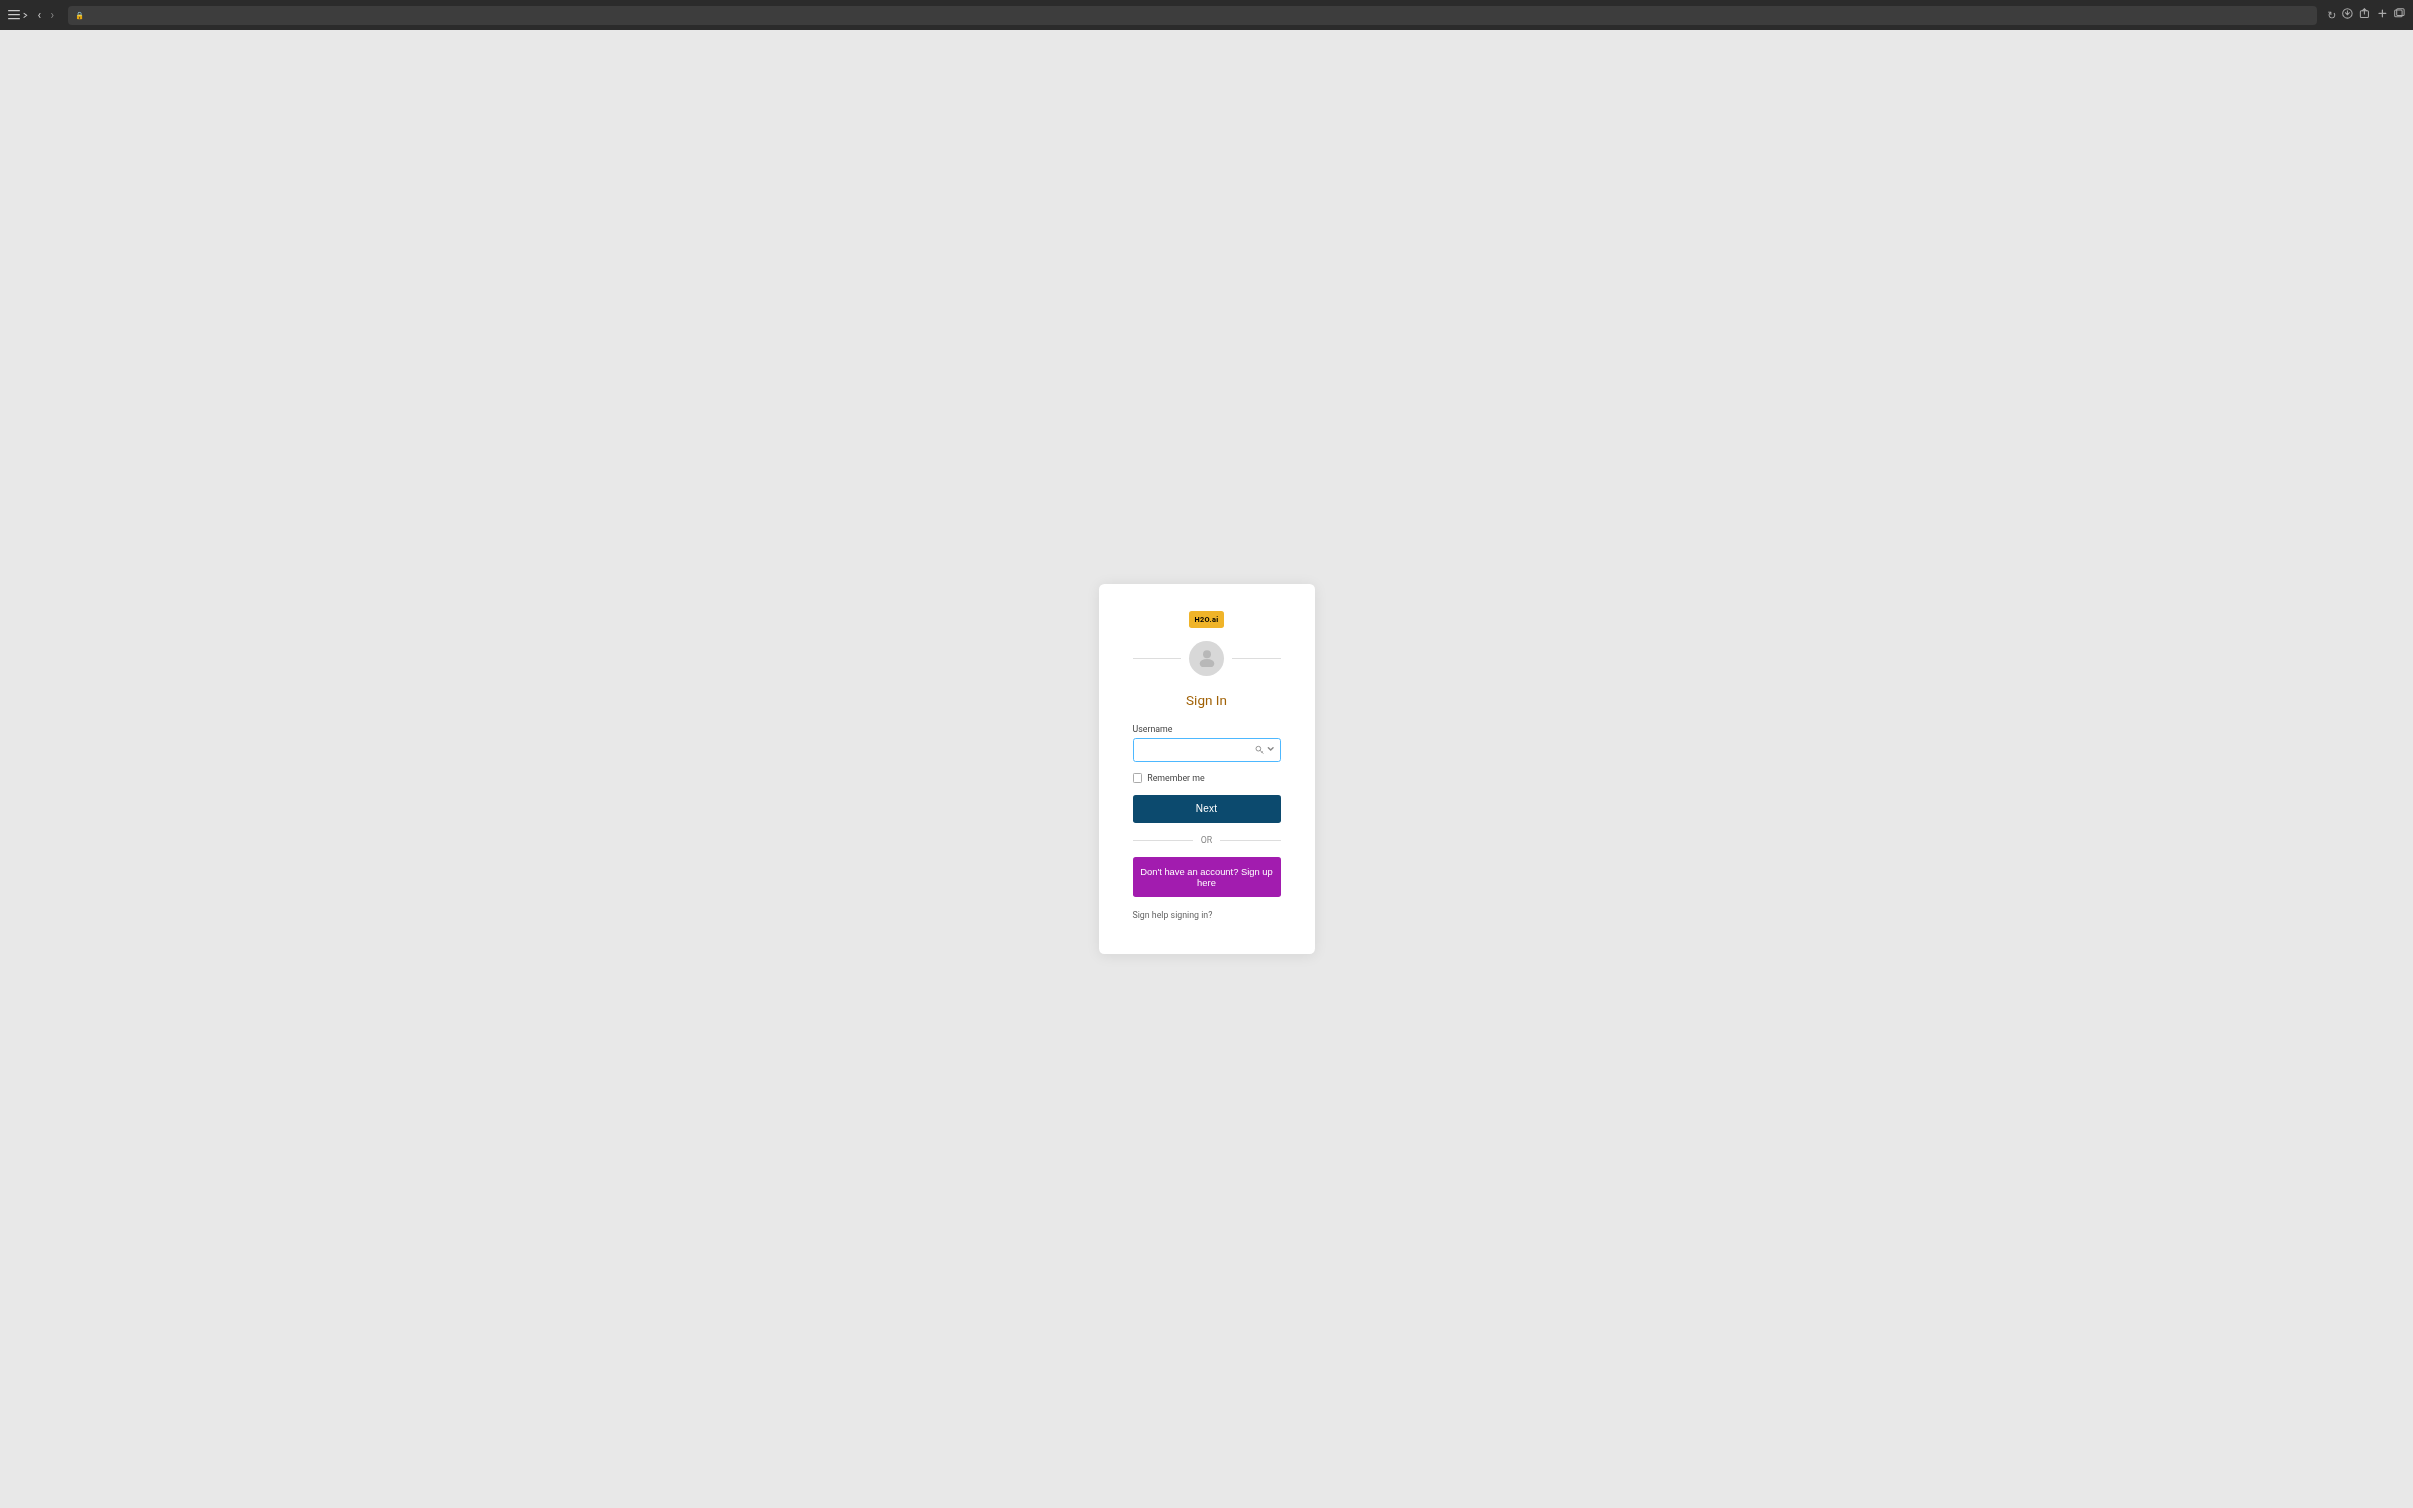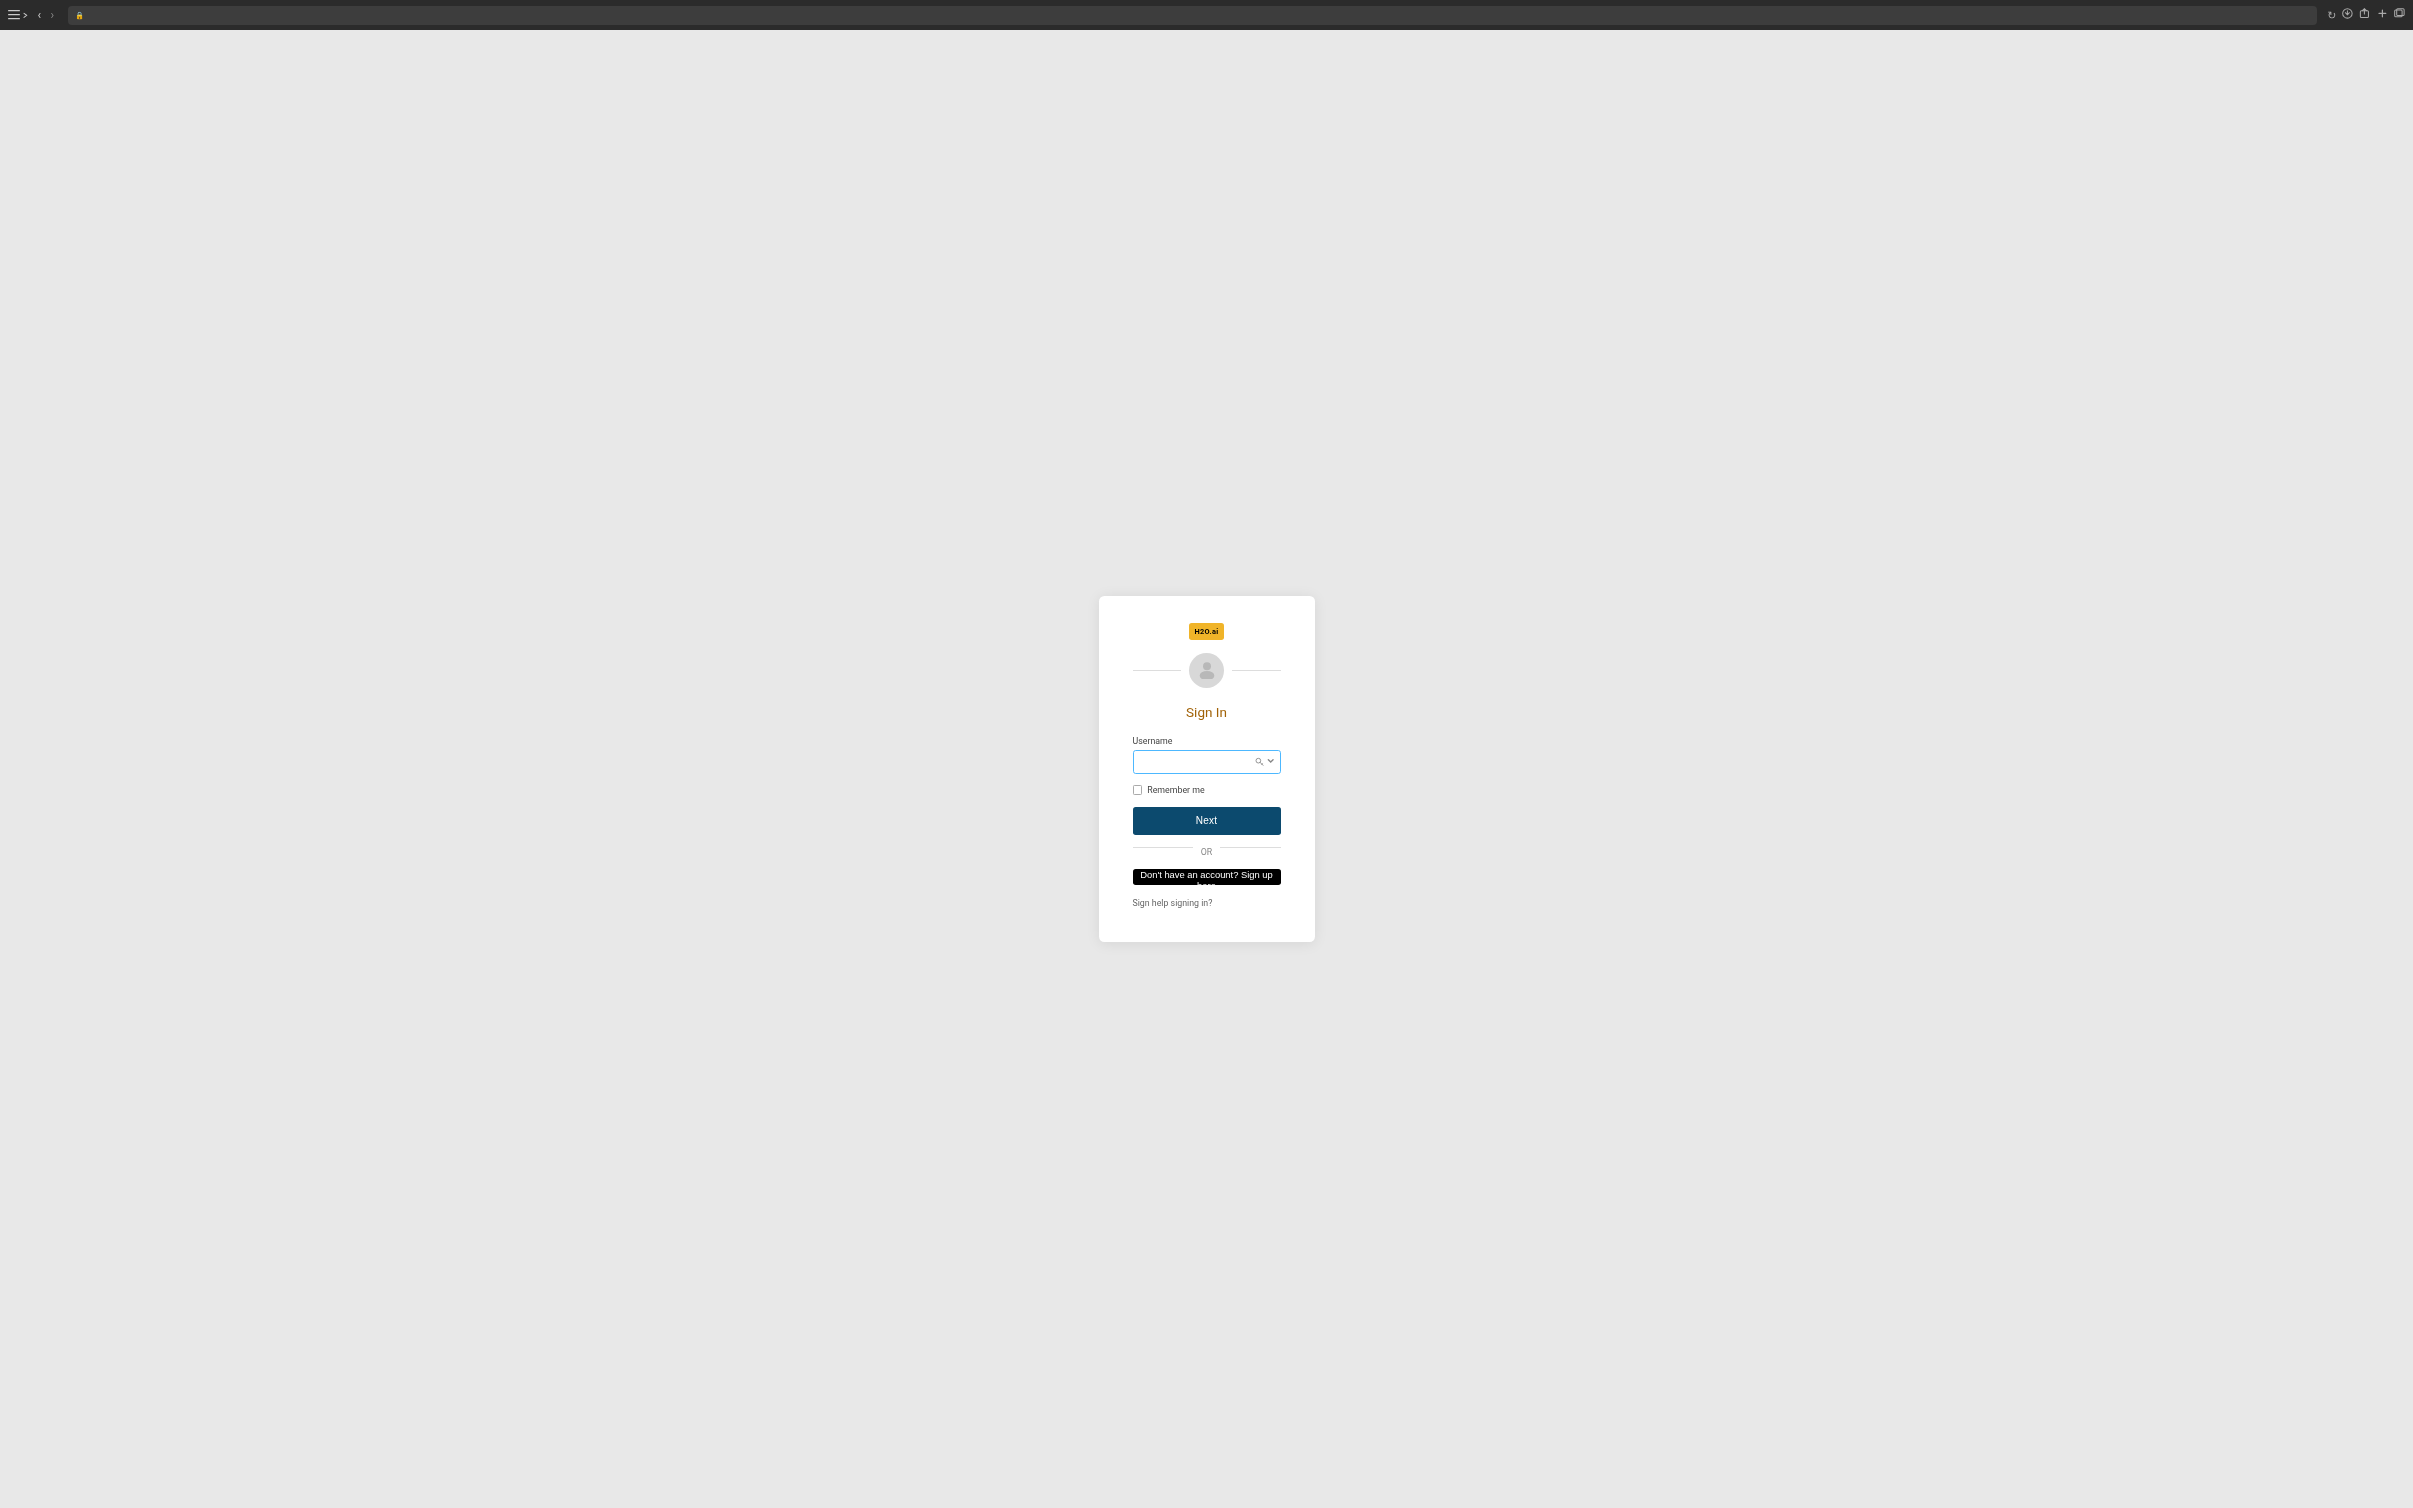--- a/index.html
+++ b/index.html
@@ -259,41 +259,42 @@
       font-size: 10px;
       font-weight: 500;
       cursor: pointer;
       margin-bottom: 12px;
       letter-spacing: 0.2px;
     }
 
     
     .or-divider {
       display: flex;
+      align-items: center;
       width: 100%;
       margin-bottom: 12px;
     }
 
     .or-line {
       flex: 1;
       height: 0.7px;
       background-color: #ddd;
     }
 
     .or-text {
       font-size: 8.8px;
       color: #888;
       padding: 0 8px;
     }
 
     
     .signup-button {
       width: 100%;
-      height: 16px;
-      background-color: #000000;
+      height: 40px;
+      background-color: #a21caf;
       color: #fff;
       border: none;
       border-radius: 2.7px;
       font-size: 9.4px;
       font-weight: 500;
       cursor: pointer;
       margin-bottom: 13.5px;
     }
 
     

